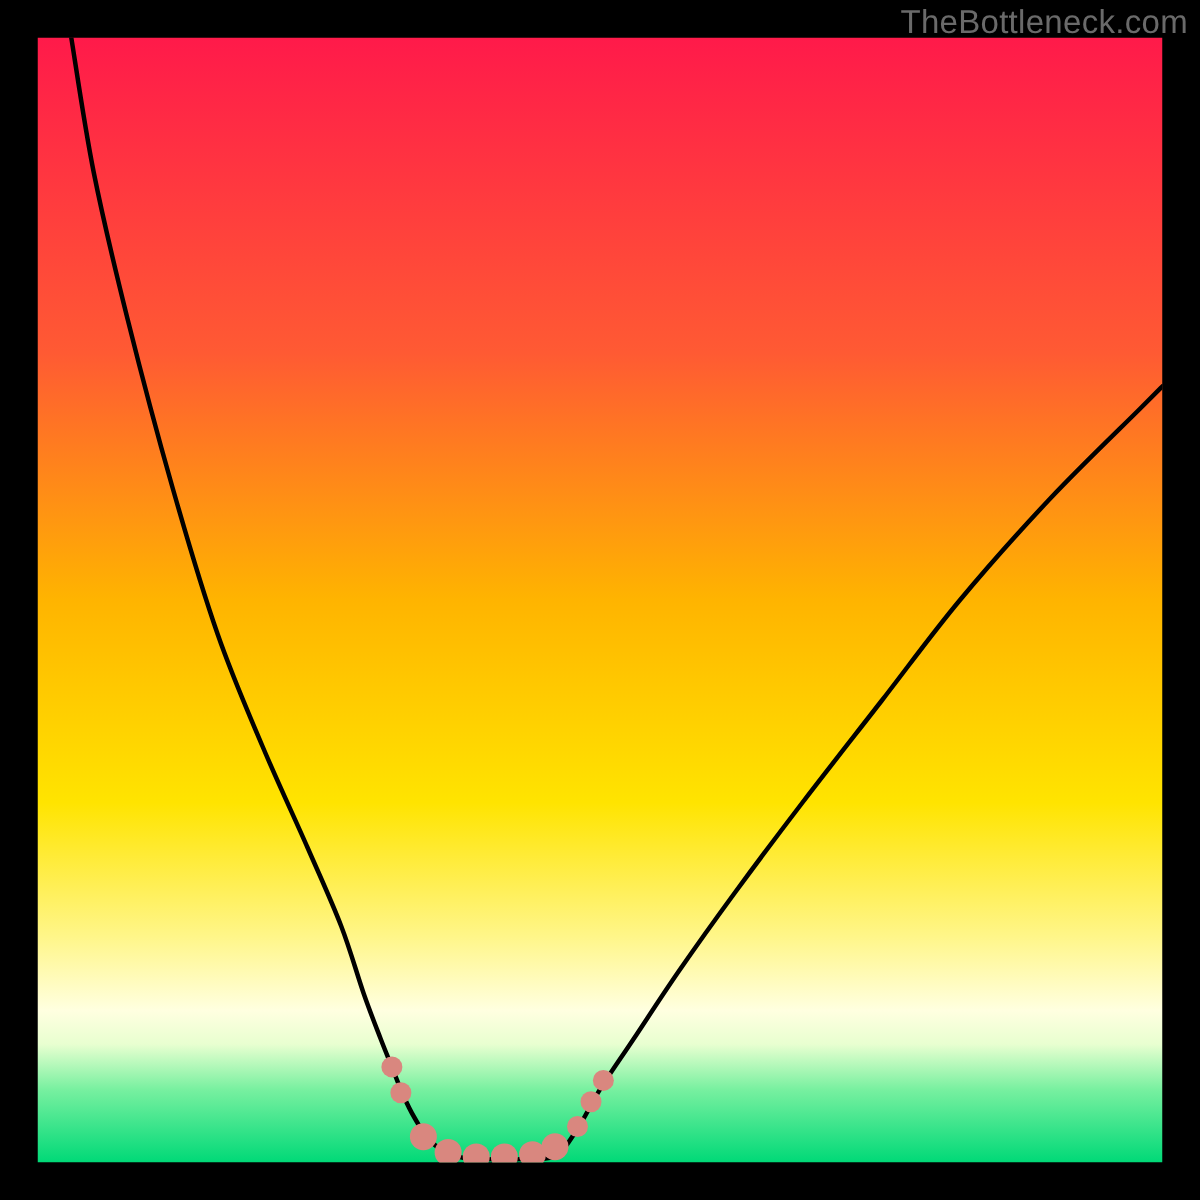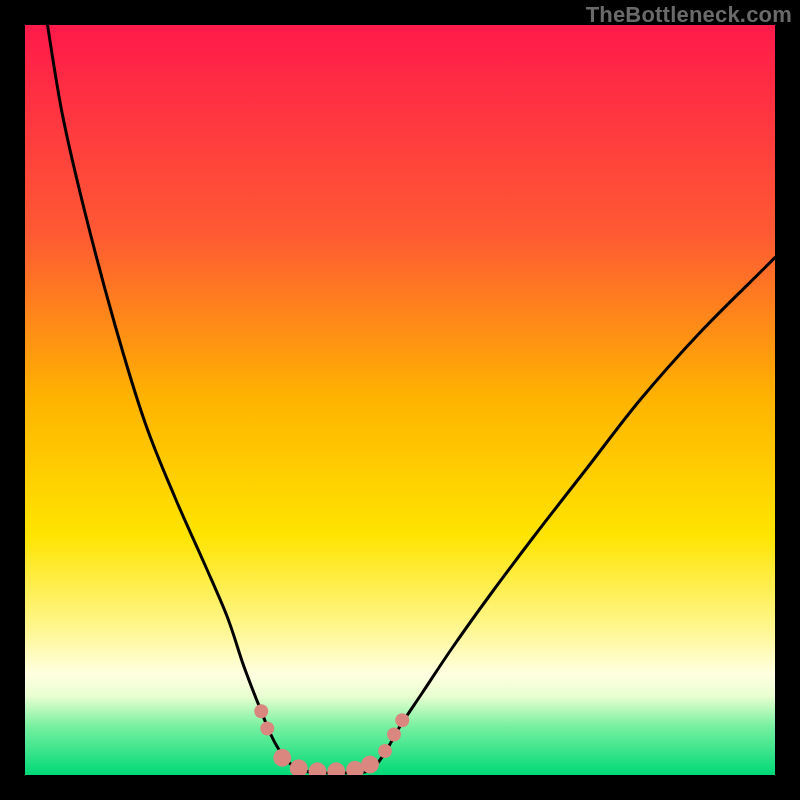--- a/index.html
+++ b/index.html
@@ -25,21 +25,21 @@
     left: 25px;
     width: 750px;
     height: 750px;
   }
   .watermark {
     position: absolute;
     top: 2px;
     right: 8px;
     color: #6a6a6a;
     font-size: 22px;
-    font-weight: 700;
+    font-weight: 400;
     letter-spacing: 0.2px;
     user-select: none;
   }
   svg {
     display: block;
   }
 </style>
 </head>
 <body>
 

